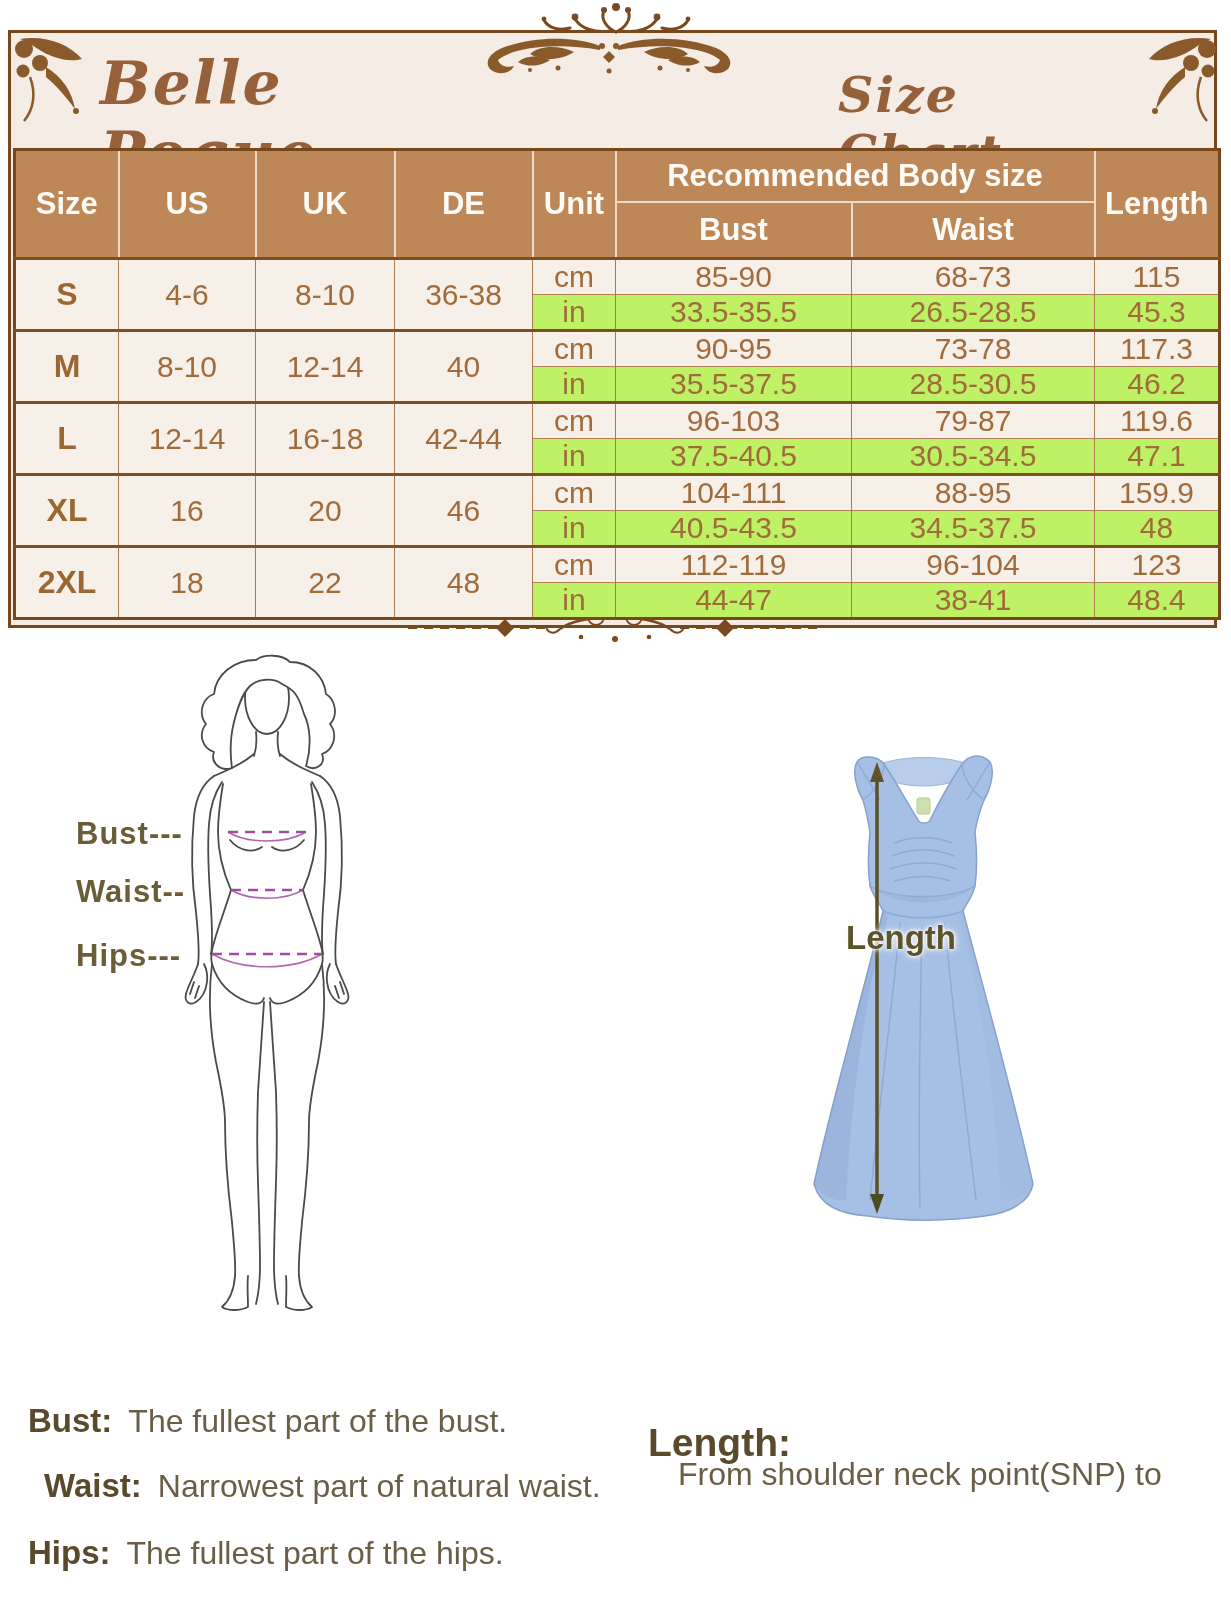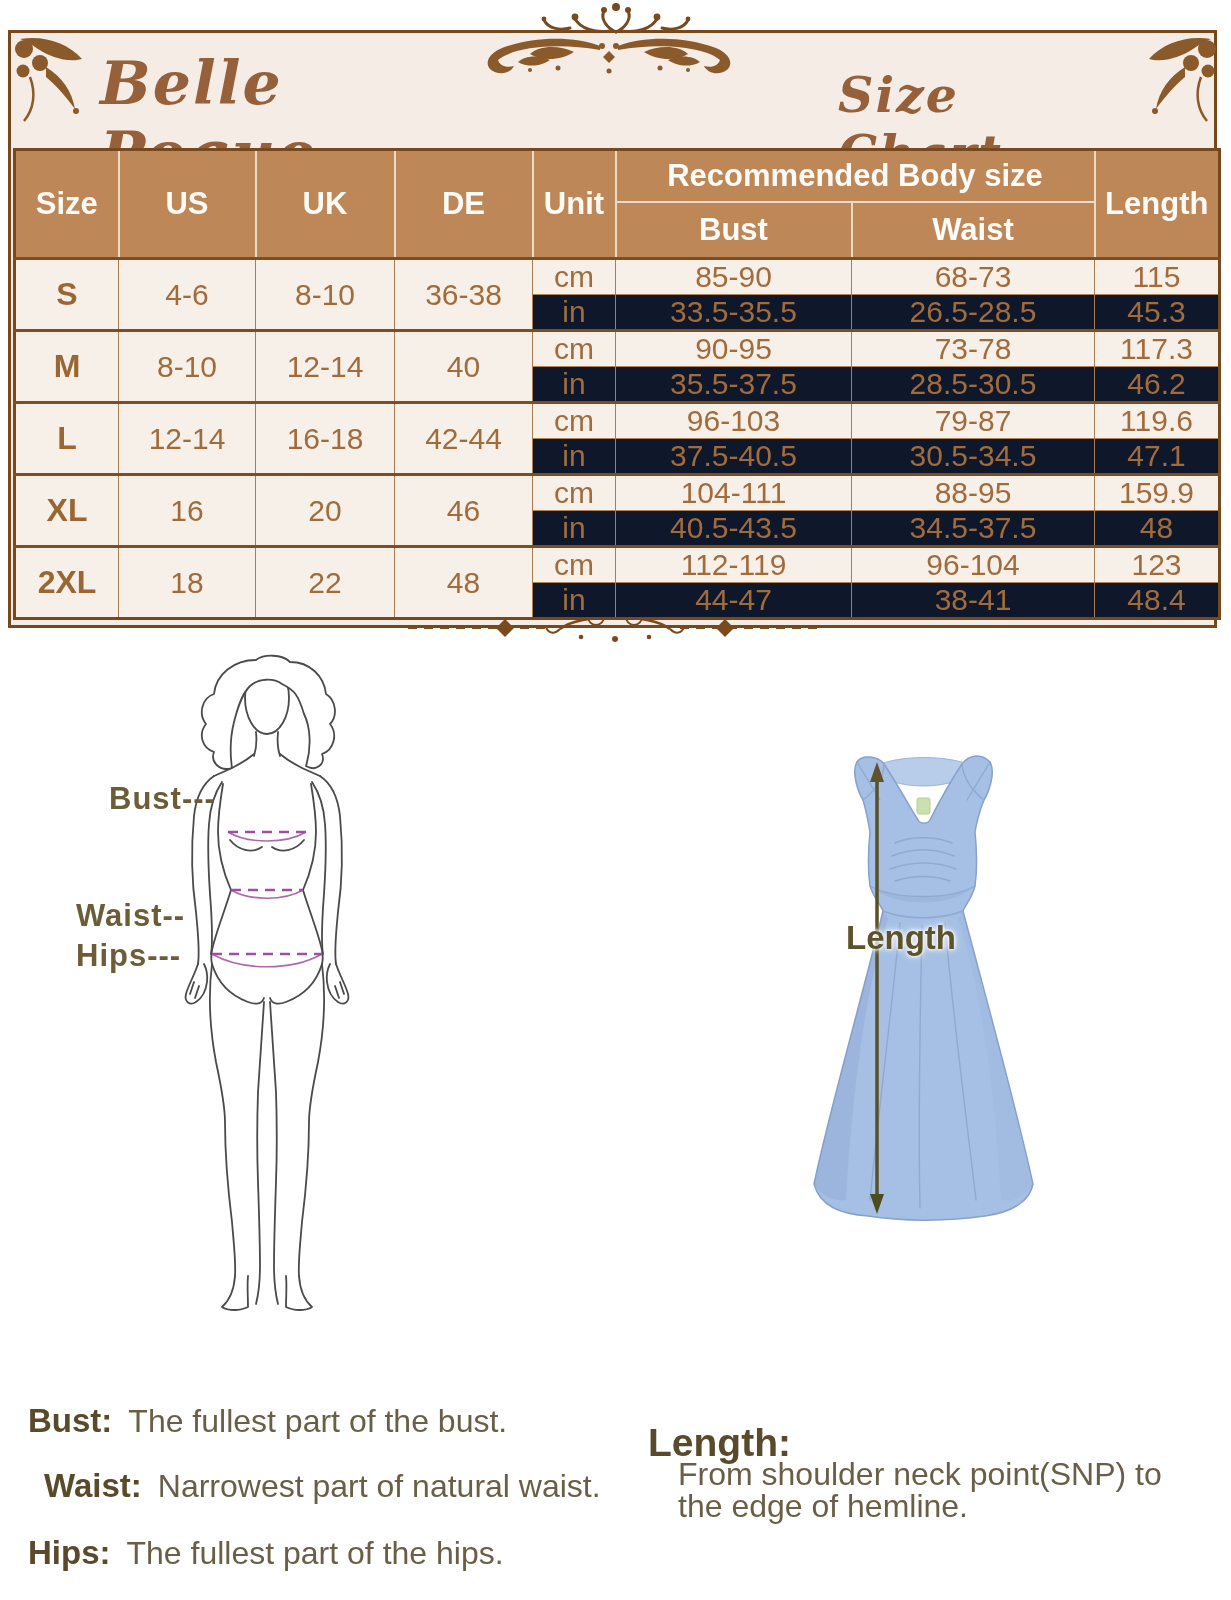--- a/index.html
+++ b/index.html
@@ -17,21 +17,21 @@
          font-size:49px;color:#95603a;letter-spacing:2px;}
   
   table.size{position:absolute;left:13px;top:148px;width:1205px;border-collapse:collapse;
              table-layout:fixed;border:3px solid #78481d;}
   table.size th{background:#bd8757;color:#fcfbf8;font-weight:bold;font-size:31px;
                 border:2px solid #eadbc8;padding:0;}
   table.size thead tr.h1 th{height:50px;}
   table.size thead tr.h2 th{height:54px;}
   table.size td{height:32px;padding:0;text-align:center;font-size:30px;color:#a16c3c;
                 background:#f7f0e9;border-left:1px solid #aa7c4f;border-right:1px solid #aa7c4f;}
-  table.size tr.in-row td{background:#0f172a;border-top:1px solid #b08256;}
+  table.size tr.in-row td{background:#bef264;border-top:1px solid #b08256;}
   table.size tr.group-start td{border-top:3px solid #7d4e22;}
   table.size td.size-cell{font-weight:bold;font-size:32px;color:#9a6733;}
   
   .fig-label{position:absolute;left:76px;font-weight:bold;font-size:31px;color:#6b5d37;
              letter-spacing:1px;white-space:nowrap;}
   
   .len-label{position:absolute;left:846px;top:919px;width:110px;text-align:center;
              font-weight:bold;font-size:33px;color:#5b5329;
              text-shadow:0 0 3px #ffffff,0 0 5px #ffffff,0 0 8px #ffeef6;}
   
@@ -281,22 +281,22 @@
     <g stroke="#a04fa0" fill="none">
       <path d="M58,182 L136,182" stroke-width="2.6" stroke-dasharray="10 7"></path>
       <path d="M58,182 C78,194 116,194 136,182" stroke-width="1.6" opacity="0.85"></path>
       <path d="M61,240 L133,240" stroke-width="2.6" stroke-dasharray="10 7"></path>
       <path d="M61,240 C80,251 114,251 133,240" stroke-width="1.6" opacity="0.85"></path>
       <path d="M42,304 L152,304" stroke-width="2.6" stroke-dasharray="10 7"></path>
       <path d="M42,304 C72,321 122,321 152,304" stroke-width="1.6" opacity="0.85"></path>
     </g>
   </svg>
 
-  <div class="fig-label" style="top:781px;margin-left:33px;">Bust---</div>
-  <div class="fig-label" style="top:898px;text-align:right;">Waist--</div>
+  <div class="fig-label" style="top:816px;">Bust---</div>
+  <div class="fig-label" style="top:874px;text-align:right;">Waist--</div>
   <div class="fig-label" style="top:938px;">Hips---</div>
 
   <svg class="orn" style="left:800px;top:748px;" width="245" height="475" viewBox="0 0 245 475">
 
     <path d="M70,20 C90,44 156,44 178,20 C150,6 98,6 70,20 Z" fill="#b8cde9" stroke="#9db4da" stroke-width="1"></path>
     <rect x="117" y="50" width="13" height="16" rx="2" fill="#cbe0af" stroke="#b5cf94" stroke-width="1"></rect>
 
     <path fill="#a5c0e4" stroke="#86a2cc" stroke-width="1.5" stroke-linejoin="round" d="
       M57,14 C52,22 56,40 63,52 C66,62 68,72 70,84
       C68,104 68,124 70,138 C74,150 80,156 83,163
@@ -340,15 +340,14 @@
     <b>Bust:</b><span>The fullest part of the bust.</span>
   </div>
   <div class="def" style="left:44px;top:1467px;">
     <b>Waist:</b><span>Narrowest part of natural waist.</span>
   </div>
   <div class="def" style="left:28px;top:1534px;">
     <b>Hips:</b><span>The fullest part of the hips.</span>
   </div>
   <div class="def-head" style="left:648px;top:1421px;">Length:</div>
   <div class="def" style="left:678px;top:1456px;">From shoulder neck point(SNP) to</div>
-  <div class="def" style="left:678px;top:1488px;">the edge of hemline.</div>
 
 </div>
 
 </body></html>

